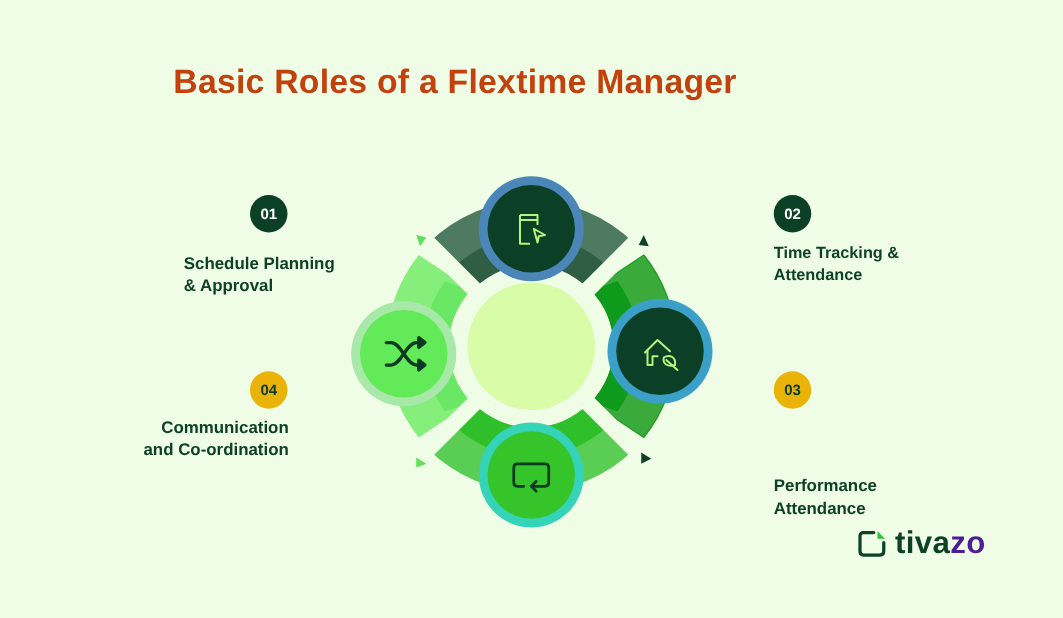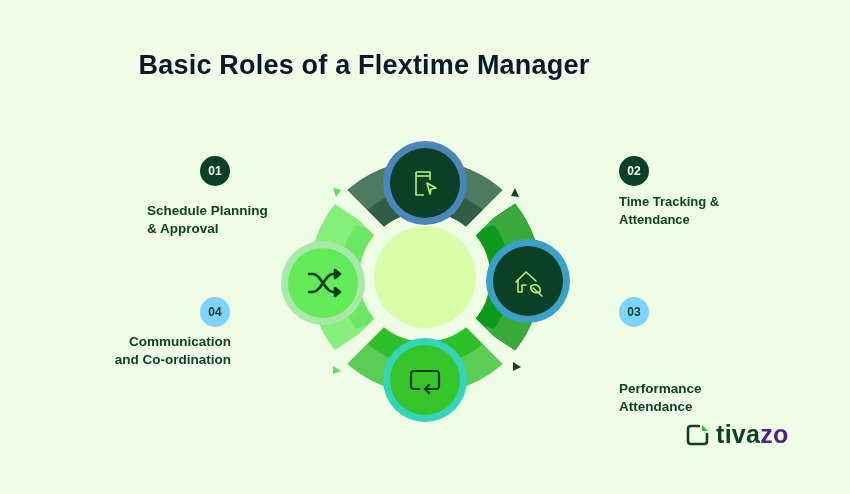--- a/index.html
+++ b/index.html
@@ -6,29 +6,29 @@
   body {
     width: 850px; height: 494px; overflow: hidden;
     background: #f0fde6;
     font-family: "Liberation Sans", "DejaVu Sans", sans-serif;
     position: relative;
     color: #0b3d24;
   }
   .title {
     position: absolute; left: 0; top: 50px; width: 728px;
     text-align: center; font-size: 27px; font-weight: bold;
-    color: #0f172a; letter-spacing: 0.2px;
+    color: #c2410c; letter-spacing: 0.2px;
   }
   .badge {
     position: absolute; width: 30px; height: 30px; border-radius: 50%;
     display: flex; align-items: center; justify-content: center;
     font-size: 12px; font-weight: bold;
   }
   .badge.dark { background: #0b4026; color: #ffffff; }
-  .badge.light { background: #7dd3fc; color: #0b4026; }
+  .badge.light { background: #eab308; color: #0b4026; }
   .label {
     position: absolute; font-size: 13.5px; font-weight: bold;
     line-height: 18px; color: #0d4226; white-space: nowrap;
   }
   .label.right { text-align: right; }
   .diagram { position: absolute; left: 0; top: 0; }
   .logo { position: absolute; left: 686px; top: 420px; display: flex; align-items: center; }
   .logo-text { font-size: 25px; font-weight: bold; margin-left: 6px; letter-spacing: 0.3px; }
   .logo-text .a { color: #0d4226; }
   .logo-text .b { color: #4c1d95; }

